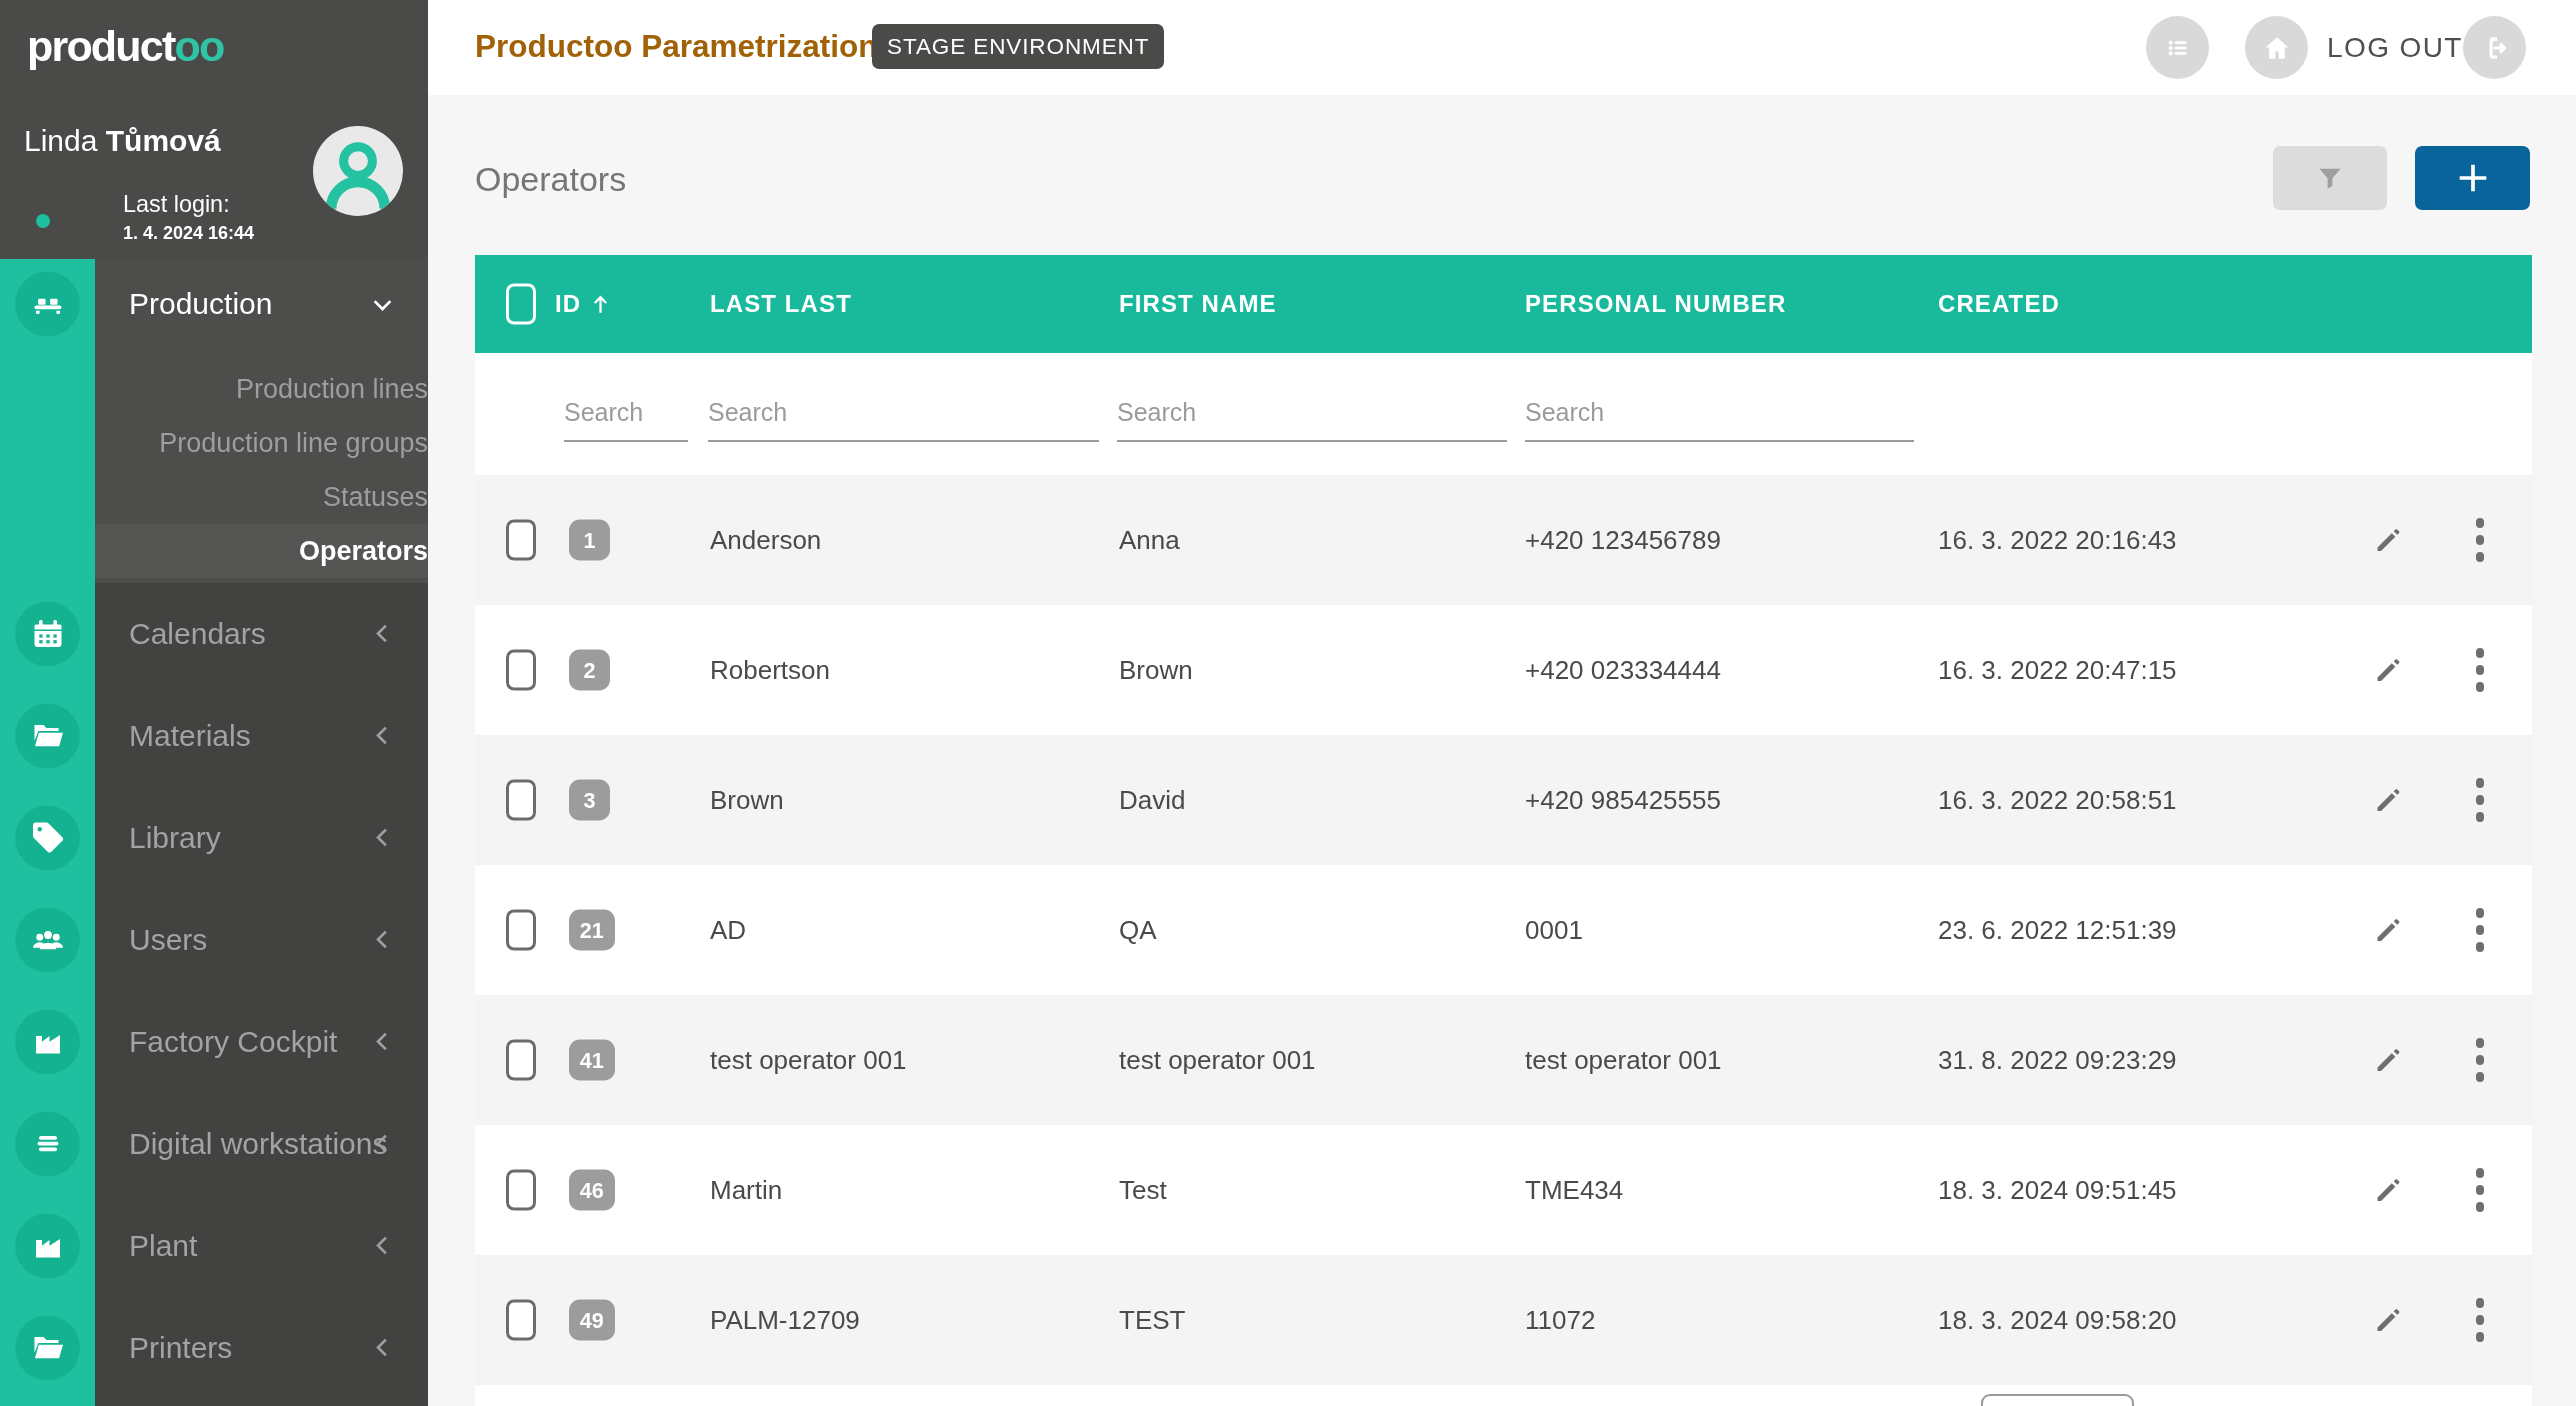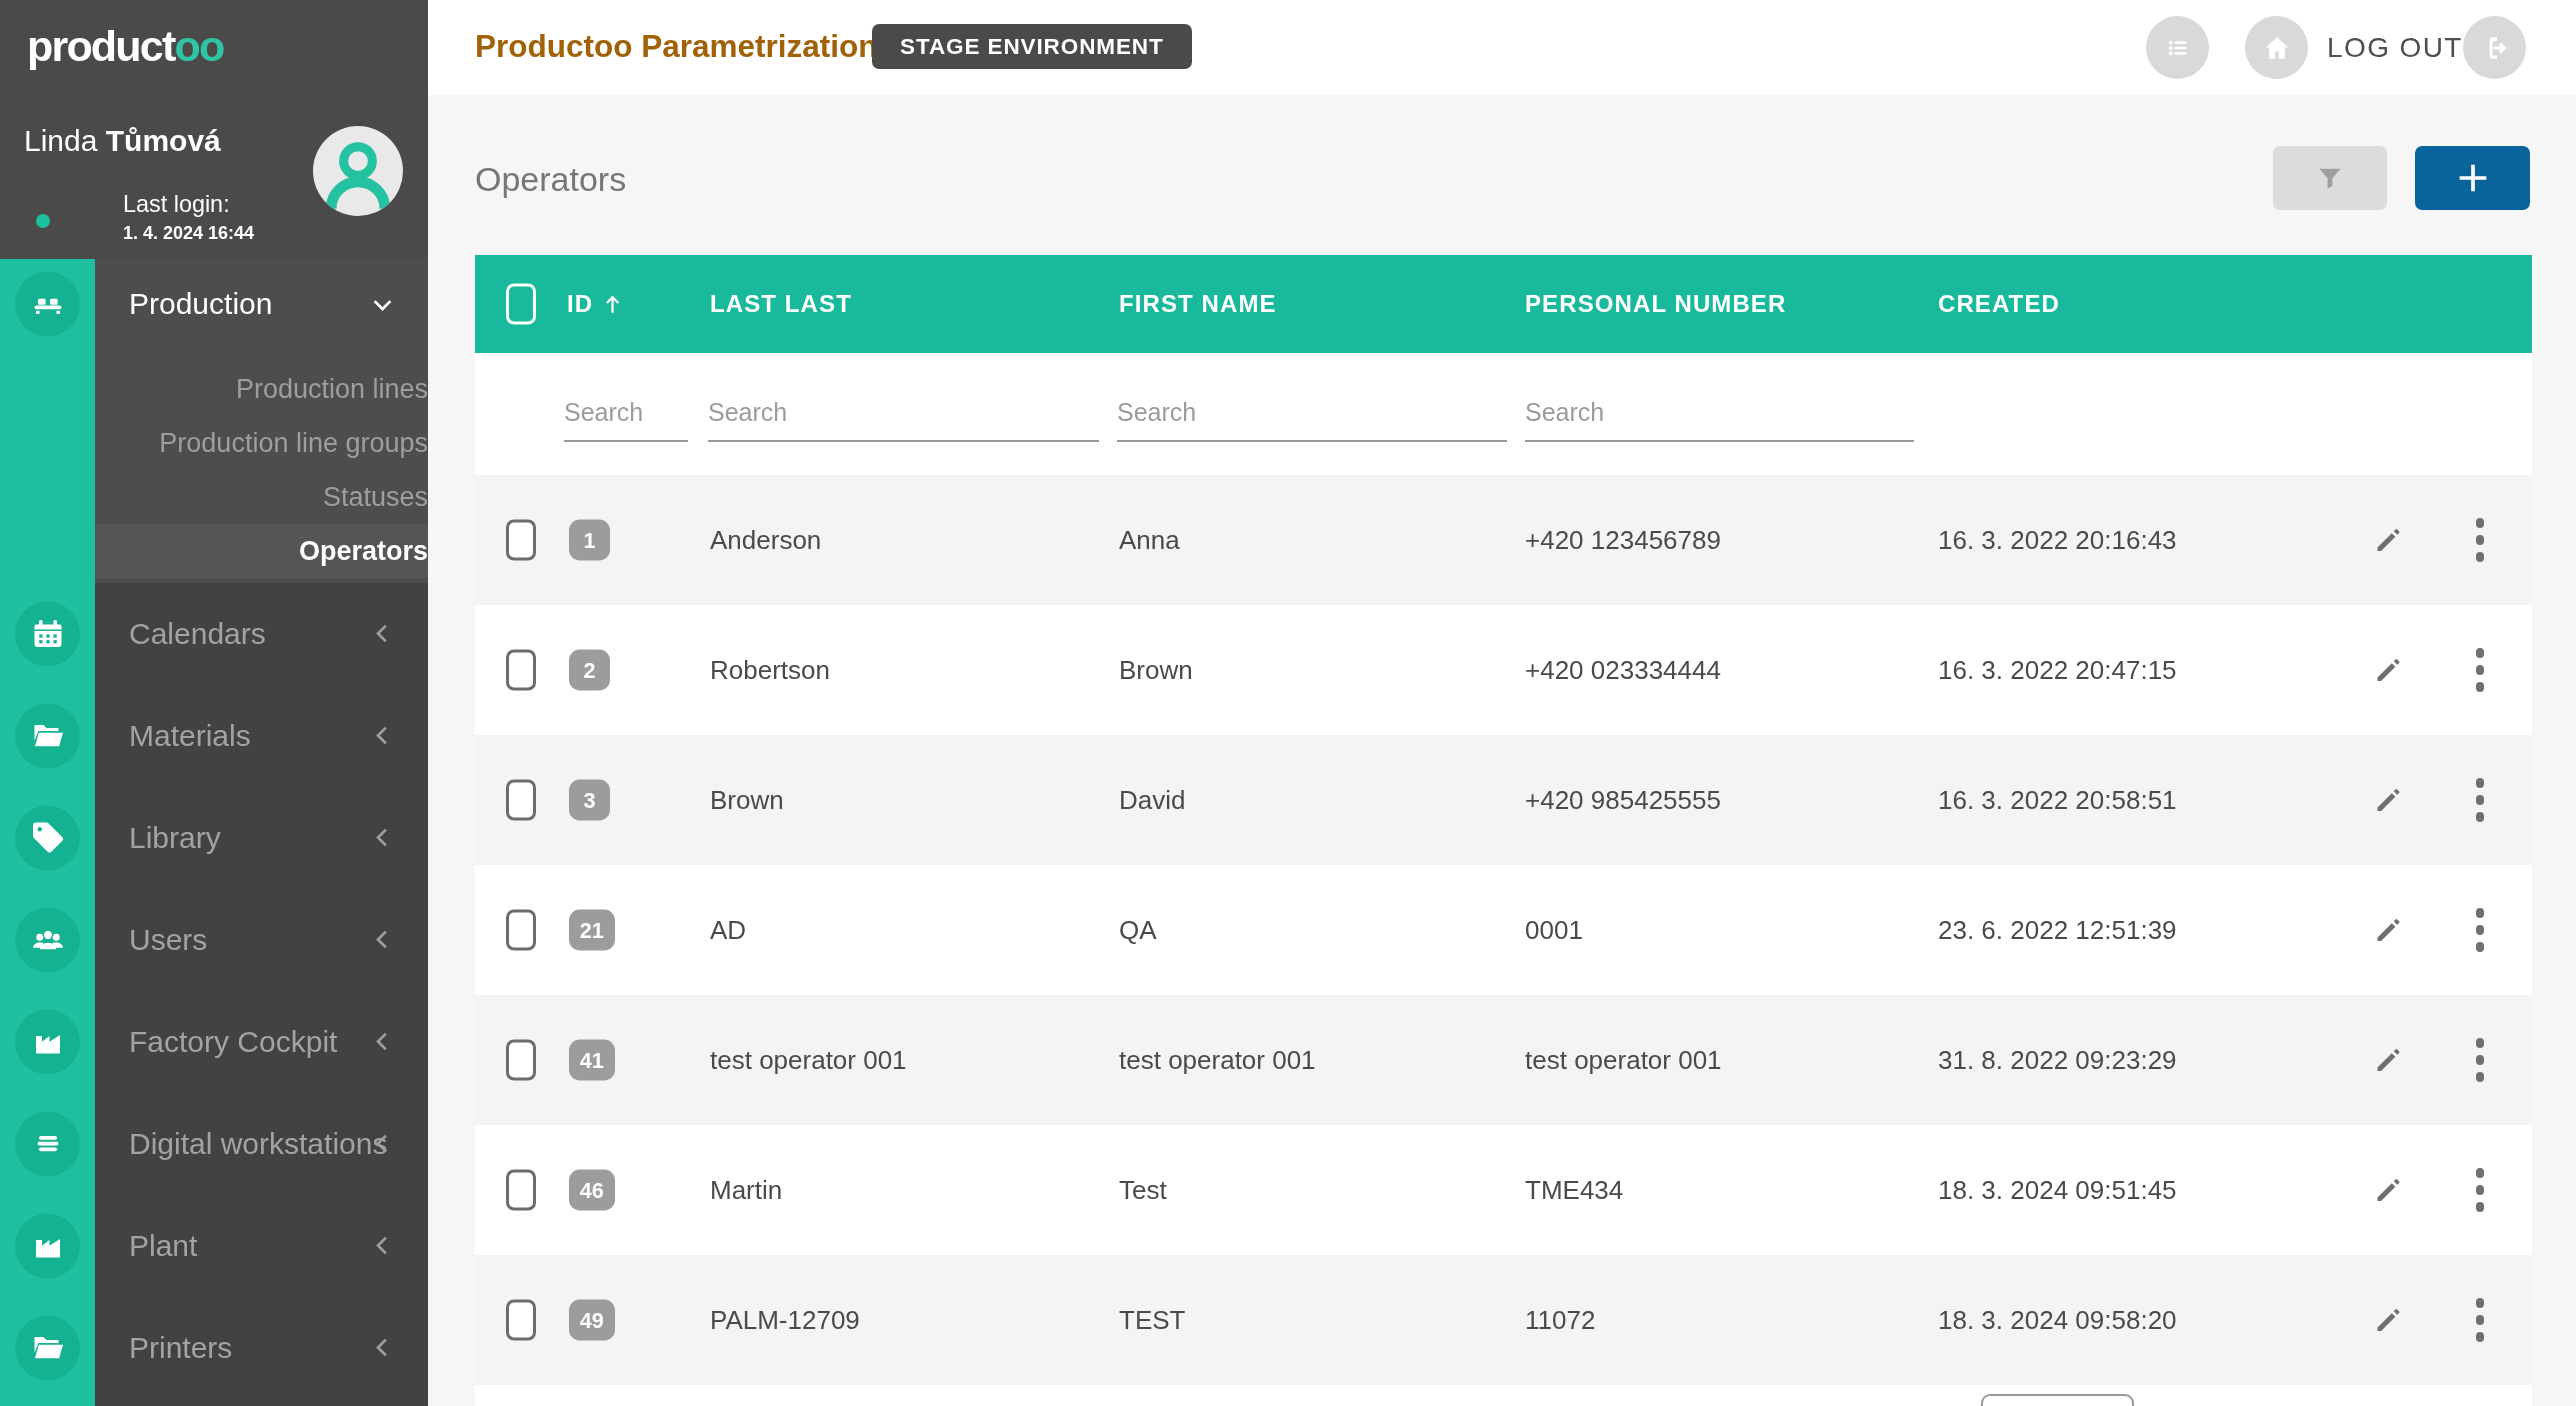--- a/index.html
+++ b/index.html
@@ -32,39 +32,39 @@
   .menu-item.main-active .label { color:#ffffff; }
   .menu-item .chev { position:absolute; right:32px; width:27px; height:27px; }
   .nav-item { height:102px; }
   .submenu { padding-top:12.6px; }
   .sub-item { height:54px; line-height:54px; padding-left:34px; font-size:27px; color:#9e9e9e; cursor:pointer;text-align:right; }
   .sub-item.active { color:#ffffff; font-weight:bold; background:#555553; }
 
   
   .topbar { position:absolute; left:428px; top:0; width:2148px; height:95px; background:#ffffff; }
   .page-app-title { position:absolute; left:47px; top:28px; font-size:31.5px; font-weight:bold; color:#a16207; }
-  .env-badge { position:absolute; left:444px; top:24px; height:45px; line-height:45px; padding:0 28px; background:#4a4a48; border-radius:7.2px; color:#ffffff; font-size:22.5px; font-weight:bold; letter-spacing:0.9px; }
+  .env-badge { position:absolute; left:444px; top:24px; height:45px; line-height:45px; padding:0 15px; background:#4a4a48; border-radius:7.2px; color:#ffffff; font-size:22.5px; font-weight:normal; letter-spacing:0.9px; }
   .circle-btn { position:absolute; top:16px; width:63px; height:63px; border-radius:50%; background:#d9d9d9; border:none; display:flex; align-items:center; justify-content:center; cursor:pointer; }
   .circle-btn svg { width:32px; height:32px; }
   .cb-list { left:1718px; } .cb-home { left:1817px; } .cb-exit { left:2035px; }
   .logout { position:absolute; left:1899px; top:16px; height:63px; line-height:63px; font-size:28px; letter-spacing:1.4px; color:#4f4f4f; cursor:pointer; }
 
   
   .content { position:absolute; left:428px; top:95px; width:2148px; height:1312px; background:#f6f6f6; }
   .page-title { position:absolute; left:47px; top:65px; font-size:34px; font-weight:400; color:#767676; }
   .filter-btn { position:absolute; left:1845px; top:51px; width:114px; height:64px; background:#dcdcdc; border:none; border-radius:7.2px; cursor:pointer; display:flex; align-items:center; justify-content:center; }
   .filter-btn svg { width:32px; height:32px; }
   .add-btn { position:absolute; left:1987px; top:51px; width:115px; height:64px; background:#0a649c; border:none; border-radius:7.2px; cursor:pointer; display:flex; align-items:center; justify-content:center; }
   .add-btn svg { width:40px; height:40px; }
 
   
   .table { position:absolute; left:47px; top:160px; width:2057px; }
   .thead { position:relative; height:98px; background:#19b99b; }
   .hcell { position:absolute; top:50%; transform:translateY(-50%); color:#ffffff; font-size:24px; font-weight:bold; letter-spacing:1.1px; cursor:pointer; }
-  .h-id { left:92px; display:flex; align-items:center; gap:7.2px; }
+  .h-id { left:80px; display:flex; align-items:center; gap:7.2px; }
   .h-id svg { width:25px; height:25px; }
   .h-last { left:235px; } .h-first { left:644px; } .h-pnum { left:1050px; } .h-created { left:1463px; }
   .cbx { position:absolute; left:31px; top:50%; transform:translateY(-50%); width:30px; height:41px; border:3.6px solid #6c6c6c; border-radius:8px; background:#ffffff; cursor:pointer; }
   .thead .cbx { border-color:#ffffff; background:transparent; }
 
   .search-row { position:relative; height:122px; background:#ffffff; }
   .search-row input { position:absolute; top:31px; height:58px; background:transparent; border:none; border-bottom:2.7px solid #9b9b9b; font-size:25px; color:#4a4a4a; font-family:"Liberation Sans", sans-serif; outline:none; }
   .search-row input::placeholder { color:#9b9b9b; }
   .s-id { left:89px; width:124px; } .s-last { left:233px; width:391px; } .s-first { left:642px; width:390px; } .s-pnum { left:1050px; width:389px; }
 

